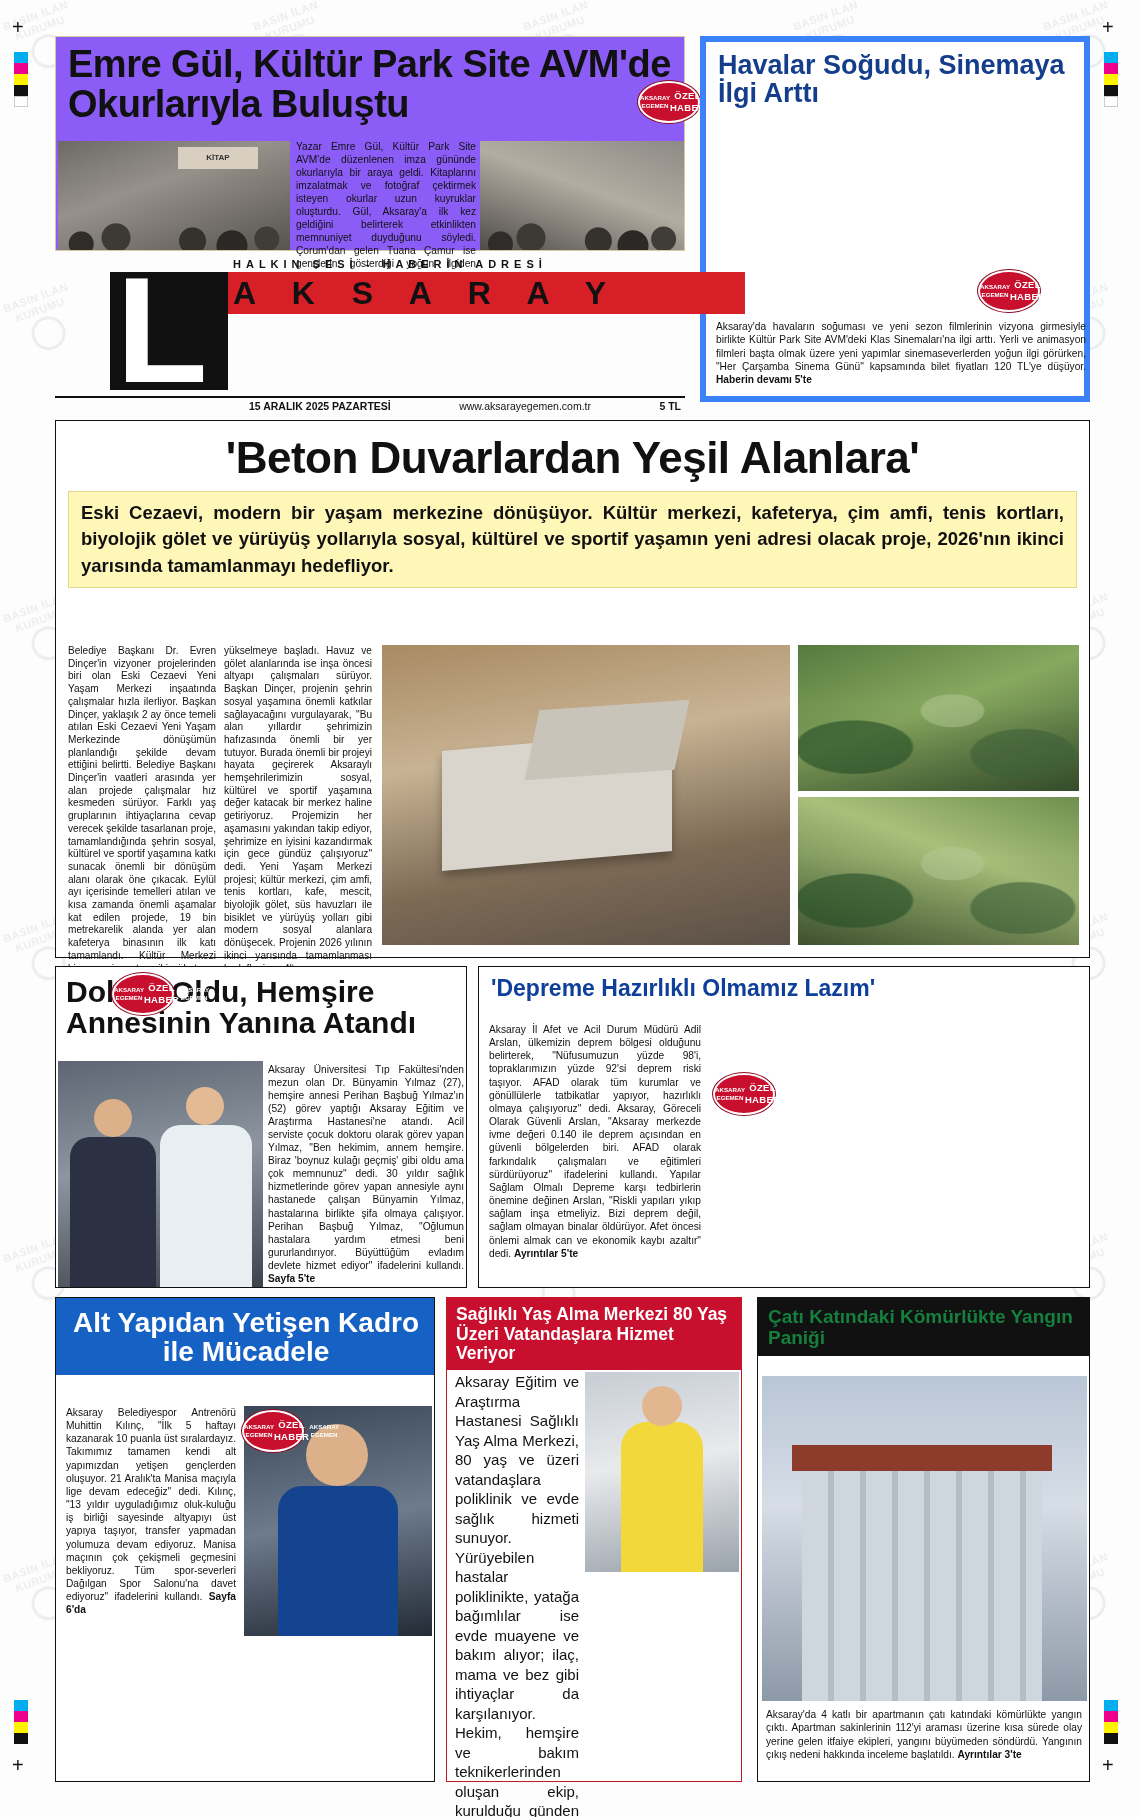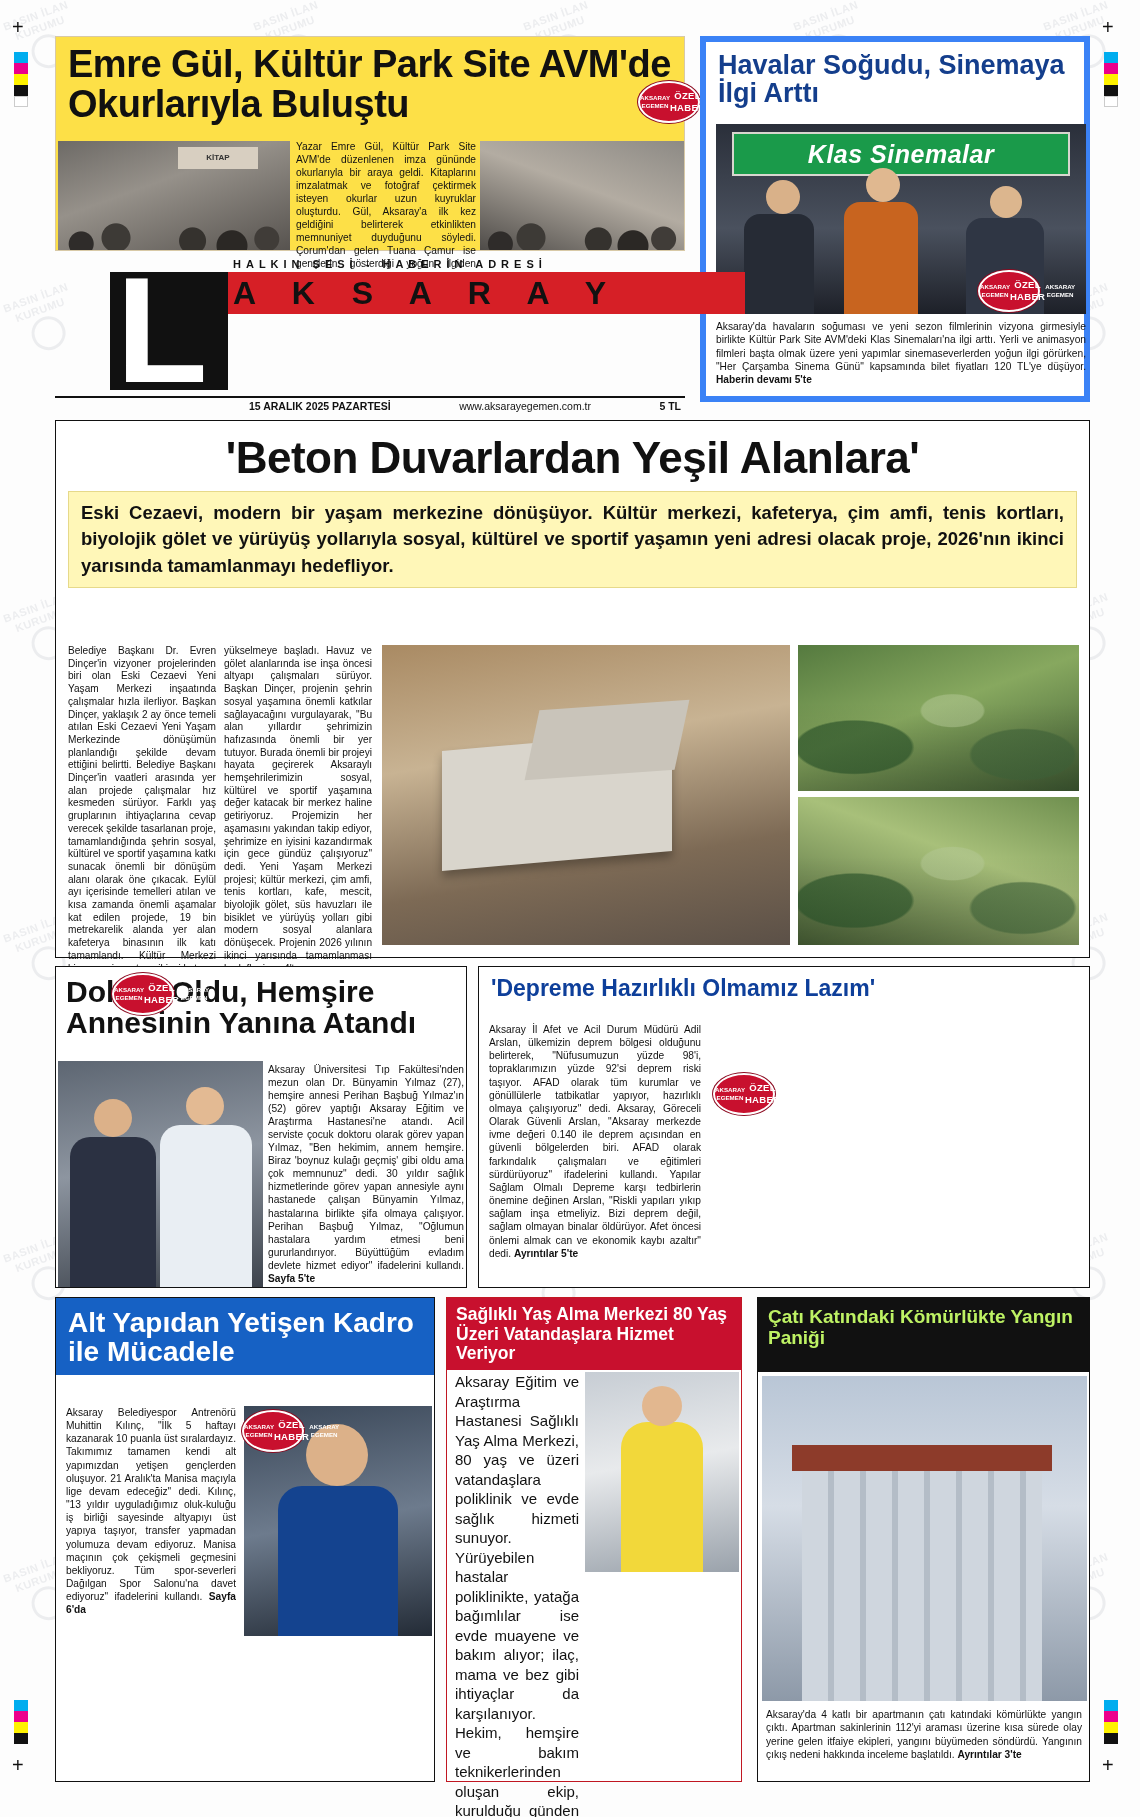--- a/index.html
+++ b/index.html
@@ -22,21 +22,21 @@
     pointer-events:none; user-select:none;
   }
   .wm .ring {
     display:block; width:34px; height:34px; border:3px solid rgba(120,130,150,0.13);
     border-radius:50%; margin:2px auto 0 auto;
   }
 
   
   .teaser-left {
     position:absolute; left:55px; top:36px; width:630px; height:215px;
-    background:#fde047; border:1px solid #d8c9a6;
+    background:#8b5cf6; border:1px solid #d8c9a6;
   }
   .teaser-left h1 {
     margin:0; padding:8px 10px 2px 12px;
     font-size:38px; line-height:1.05; font-weight:bold; color:#111;
     font-family:"Liberation Sans", sans-serif; letter-spacing:-0.5px;
   }
   .tl-body { position:absolute; left:0; top:104px; width:630px; height:111px; }
   .tl-photo {
     position:absolute; left:2px; top:0; width:232px; height:109px;
     background:linear-gradient(160deg,#6d6a66 0%,#96918a 40%,#57534f 100%);
@@ -222,21 +222,21 @@
   .dp-man.b { left:232px; }
   .dp-head { position:absolute; left:50%; top:-34px; margin-left:-17px; width:34px;height:34px;border-radius:50%;background:#d8b08c;}
 
   
   .altyapi {
     position:absolute; left:55px; top:1297px; width:380px; height:485px;
     background:#fff; border:1px solid #111;
   }
   .altyapi h2 {
     margin:0; background:#1661c4; color:#fff; padding:10px 10px 8px 12px;
-    font-size:28px; line-height:1.05; font-weight:bold;
+    font-size:28px; line-height:1.05; font-weight:bold;text-align:center;
   }
   .ay-text {
     position:absolute; left:10px; top:108px; width:170px;
     font-size:10.2px; line-height:1.29; color:#111; text-align:justify;
   }
   .ay-photo {
     position:absolute; left:188px; top:108px; width:188px; height:230px;
     background:linear-gradient(170deg,#3a4758 0%,#6d7b8d 50%,#232b36 100%);
   }
 
@@ -258,21 +258,21 @@
   }
   .sg-person { position:absolute; left:36px; bottom:0; width:82px; height:150px;
     background:#f2d83a; border-radius:26px 26px 0 0; }
   .sg-head { position:absolute; left:50%; margin-left:-20px; top:-36px; width:40px;height:40px;border-radius:50%;background:#e2b78f;}
 
   .cati {
     position:absolute; left:757px; top:1297px; width:333px; height:485px;
     background:#fff; border:1px solid #111;
   }
   .cati h2 {
-    margin:0; background:#111; color:#bef264; padding:8px 8px 23px 10px;
+    margin:0; background:#111; color:#15803d; padding:8px 8px 7px 10px;
     font-size:19px; line-height:1.13; font-weight:bold;
   }
   .ct-photo {
     position:absolute; left:4px; top:78px; width:325px; height:325px;
     background:linear-gradient(180deg,#b9c6d6 0%,#d6dde6 40%,#8d99a8 100%);
     overflow:hidden;
   }
   .ct-bldg { position:absolute; left:40px; bottom:0; width:240px; height:240px;
     background:repeating-linear-gradient(90deg,#cfd6de 0 26px,#b4bdc7 26px 32px),
                repeating-linear-gradient(0deg,#cfd6de 0 30px,#aab3bd 30px 36px);
@@ -350,29 +350,20 @@
     </div>
     <div class="ozel-badge" style="left:582px; top:44px;">
       <span>AKSARAY EGEMEN</span>
       <span class="mid">ÖZEL HABER</span>
       <span>AKSARAY EGEMEN</span>
     </div>
   </div>
 
   <div class="teaser-right">
     <h2>Havalar Soğudu, Sinemaya İlgi Arttı</h2>
-    <div class="tr-photo">
-      <div class="klas">Klas Sinemalar</div>
-      <div style="position:absolute;left:28px;bottom:0;width:70px;height:100px;background:#262b35;border-radius:16px 16px 0 0"></div>
-      <div style="position:absolute;left:50px;bottom:100px;width:34px;height:34px;border-radius:50%;background:#d9b189"></div>
-      <div style="position:absolute;left:128px;bottom:0;width:74px;height:112px;background:#c8641f;border-radius:16px 16px 0 0"></div>
-      <div style="position:absolute;left:150px;bottom:112px;width:34px;height:34px;border-radius:50%;background:#e0b890"></div>
-      <div style="position:absolute;left:250px;bottom:0;width:78px;height:96px;background:#2f3644;border-radius:16px 16px 0 0"></div>
-      <div style="position:absolute;left:274px;bottom:96px;width:32px;height:32px;border-radius:50%;background:#dcb68e"></div>
-    </div>
     <div class="ozel-badge" style="left:272px; top:228px;">
       <span>AKSARAY EGEMEN</span>
       <span class="mid">ÖZEL HABER</span>
       <span>AKSARAY EGEMEN</span>
     </div>
     <div class="tr-caption"><span>Aksaray'da havaların soğuması ve yeni sezon filmlerinin vizyona girmesiyle birlikte Kültür Park Site AVM'deki Klas Sinemaları'na ilgi arttı. Yerli ve animasyon filmleri başta olmak üzere yeni yapımlar sinemaseverlerden yoğun ilgi görürken, "Her Çarşamba Sinema Günü" kapsamında bilet fiyatları 120 TL'ye düşüyor. </span><b>Haberin devamı 5'te</b></div>
   </div>
 
   <div class="masthead">
     <div class="mh-redbar"></div>

